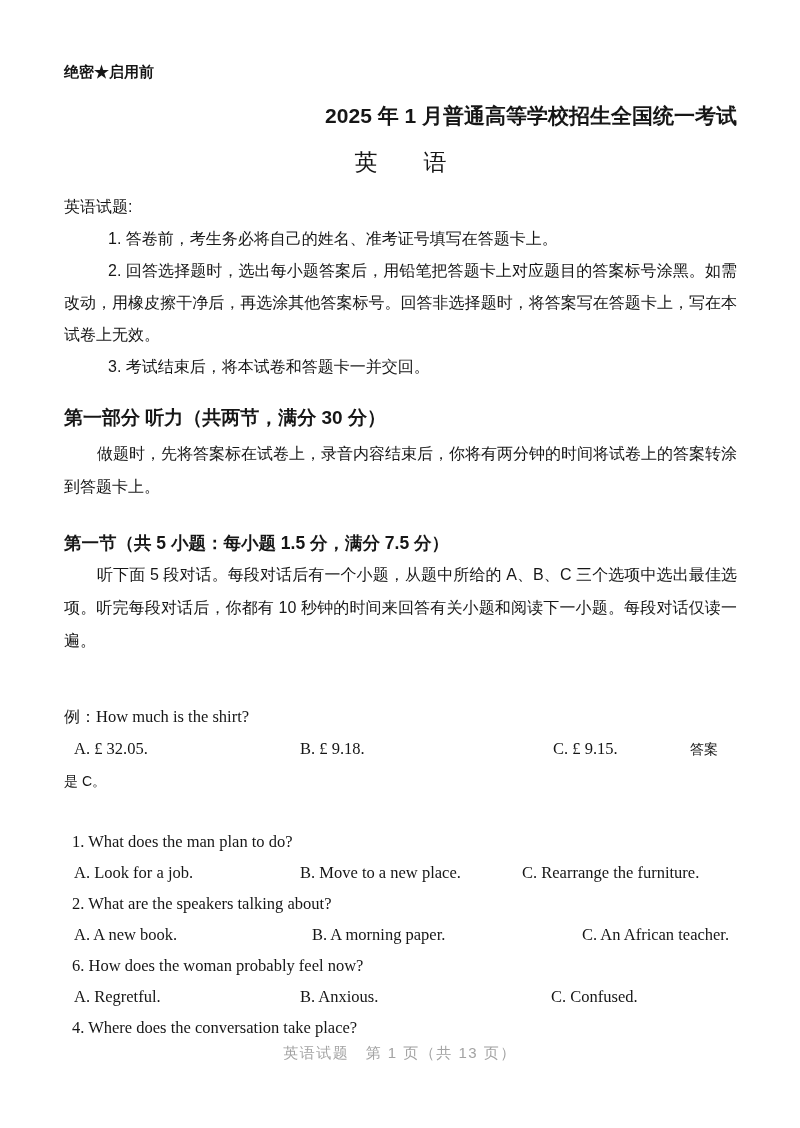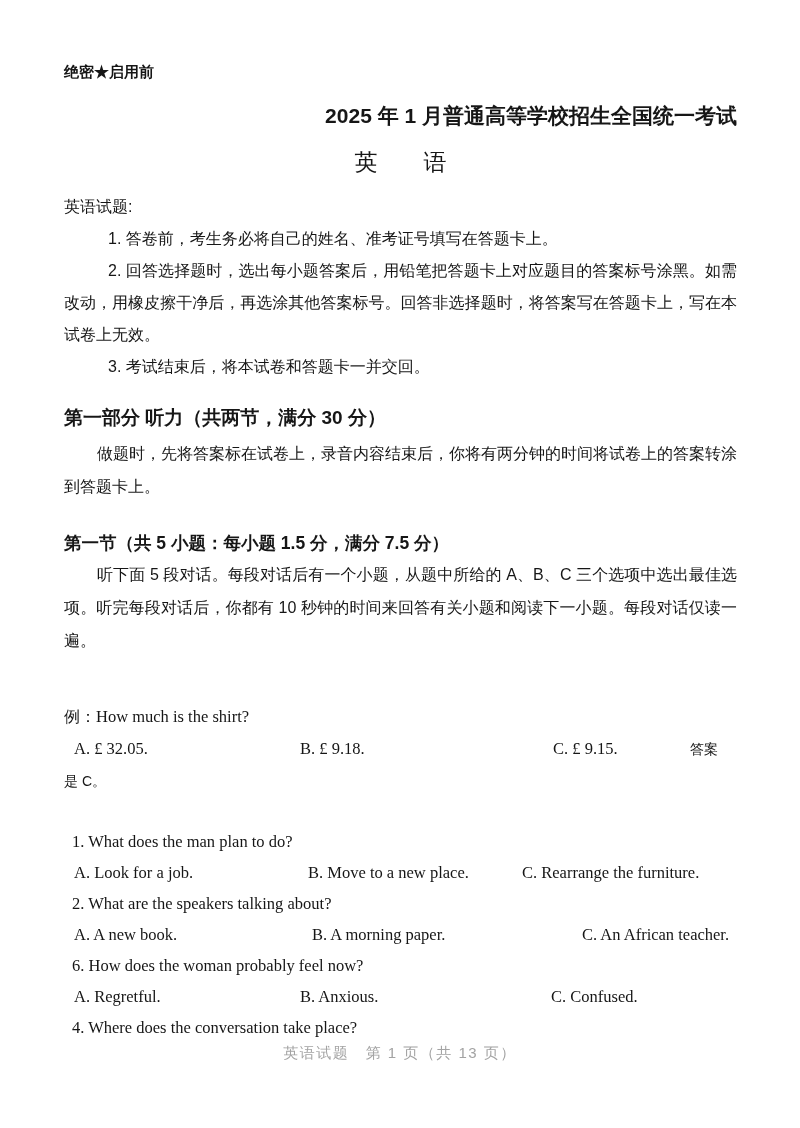--- a/index.html
+++ b/index.html
@@ -146,21 +146,21 @@
         <span class="opt answer-line" style="left:626px">答案</span>
       </div>
       <div class="answer-line">是 C。</div>
     </div>
 
     <div class="questions">
 
       <div class="q-text">1. What does the man plan to do?</div>
       <div class="opt-row">
         <span class="opt" style="left:10px">A. Look for a job.</span>
-        <span class="opt" style="left:244px">B. Move to a new place.</span>
+        <span class="opt" style="left:236px">B. Move to a new place.</span>
         <span class="opt" style="left:458px">C. Rearrange the furniture.</span>
       </div>
 
       <div class="q-text">2. What are the speakers talking about?</div>
       <div class="opt-row">
         <span class="opt" style="left:10px">A. A new book.</span>
         <span class="opt" style="left:248px">B. A morning paper.</span>
         <span class="opt" style="left:518px">C. An African teacher.</span>
       </div>
 

